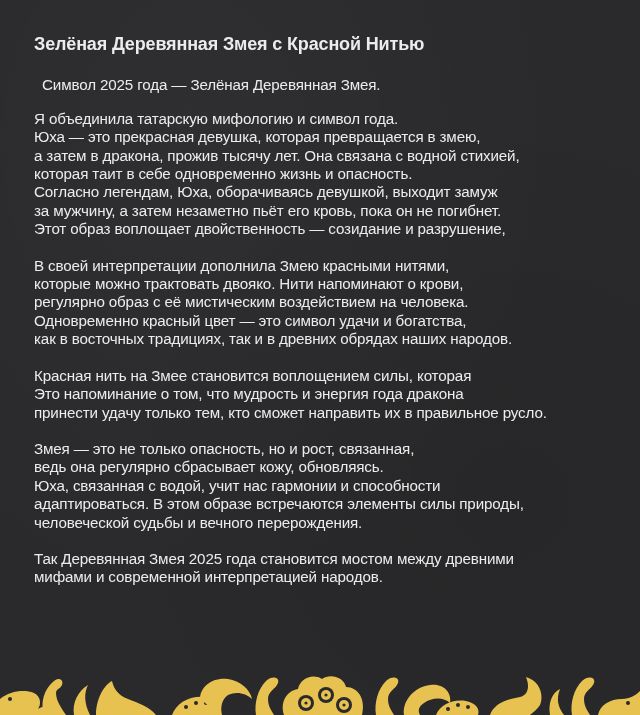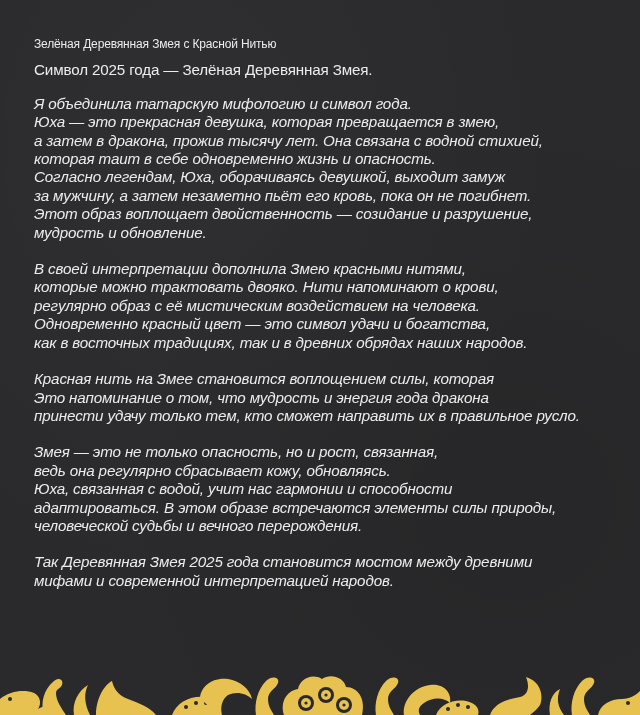--- a/index.html
+++ b/index.html
@@ -26,30 +26,29 @@
     .content {
       position: absolute;
       left: 34px;
       top: 35px;
       width: 600px;
       font-size: 15.2px;
       letter-spacing: -0.15px;
       line-height: 18.4px;
     }
     .title {
-      margin: 0 0 8px 0;
-      font-weight: normal;
-      font-size: 12px;
+      margin: 0 0 23px 0;
+      font-weight: bold;
+      font-size: 18px;
     }
     .subtitle {
-      margin: 0 0 15px 0;
+      margin: 0 0 15px 8px;
     }
     .para {
       margin: 0 0 18px 0;
-      font-style: italic;
     }
     .line {
       display: block;
       white-space: nowrap;
     }
     .ornament {
       position: absolute;
       left: 0;
       bottom: 0;
       width: 640px;
@@ -66,21 +65,20 @@
   <p class="subtitle">Символ 2025 года — Зелёная Деревянная Змея.</p>
 
   <p class="para">
     <span class="line">Я объединила татарскую мифологию и символ года.</span>
     <span class="line">Юха — это прекрасная девушка, которая превращается в змею,</span>
     <span class="line">а затем в дракона, прожив тысячу лет. Она связана с водной стихией,</span>
     <span class="line">которая таит в себе одновременно жизнь и опасность.</span>
     <span class="line">Согласно легендам, Юха, оборачиваясь девушкой, выходит замуж</span>
     <span class="line">за мужчину, а затем незаметно пьёт его кровь, пока он не погибнет.</span>
     <span class="line">Этот образ воплощает двойственность — созидание и разрушение,</span>
-    <span class="line">мудрость и обновление.</span>
   </p>
 
   <p class="para">
     <span class="line">В своей интерпретации дополнила Змею красными нитями,</span>
     <span class="line">которые можно трактовать двояко. Нити напоминают о крови,</span>
     <span class="line">регулярно образ с её мистическим воздействием на человека.</span>
     <span class="line">Одновременно красный цвет — это символ удачи и богатства,</span>
     <span class="line">как в восточных традициях, так и в древних обрядах наших народов.</span>
   </p>
 

